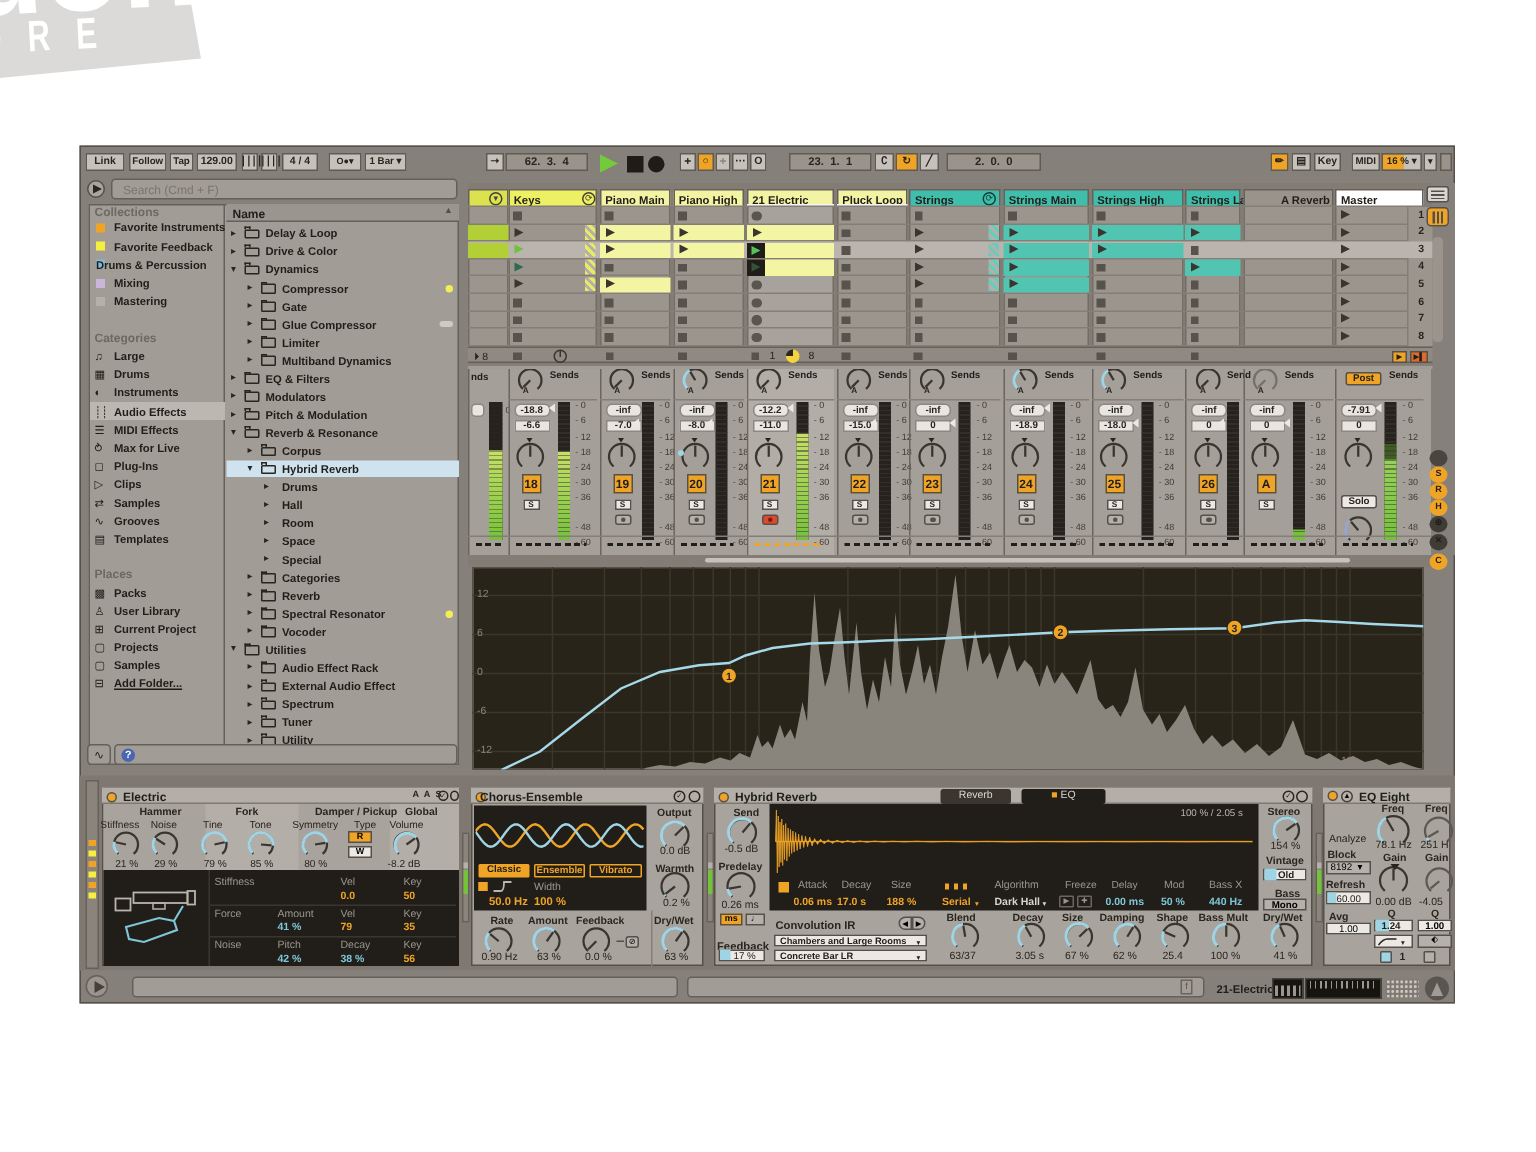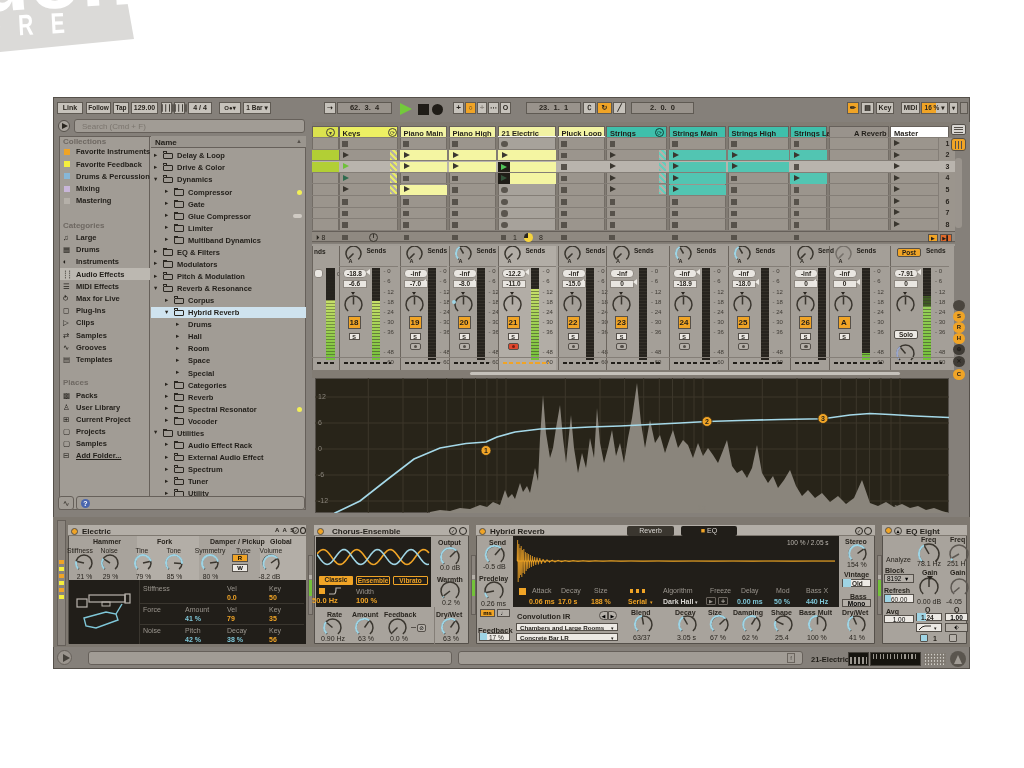--- a/index.html
+++ b/index.html
@@ -48,21 +48,21 @@
 <div class="ab" style="left:74px;top:119px;width:231px;height:14px;background:#a19c95;border:1px solid #66605a;border-radius:3px;"></div>
 <div class="ab" style="left:82px;top:122px;font-size:8px;color:#7b756e;white-space:nowrap;">Search (Cmd + F)</div>
 <div class="ab" style="left:59px;top:136px;width:247px;height:374px;background:#a19c95;border:1px solid #66605a;"></div>
 <div class="ab" style="left:59px;top:136px;width:91px;height:374px;border-right:1px solid #66605a;"></div>
 <div class="ab b" style="left:63px;top:136.5px;font-size:8px;color:#6e6862;">Collections</div>
 <div class="ab" style="left:64px;top:148.5px;width:6px;height:6px;background:#f0a426;"></div>
 <div class="ab" style="left:76px;top:147px;font-size:7.5px;color:#211e19;white-space:nowrap;font-weight:bold;">Favorite Instruments</div>
 <div class="ab" style="left:64px;top:161.0px;width:6px;height:6px;background:#f5ef3d;"></div>
 <div class="ab" style="left:76px;top:159.5px;font-size:7.5px;color:#211e19;white-space:nowrap;font-weight:bold;">Favorite Feedback</div>
 <div class="ab" style="left:64px;top:173.0px;width:6px;height:6px;background:#87b7d7;"></div>
-<div class="ab" style="left:76px;top:171.5px;font-size:7.5px;color:#211e19;white-space:nowrap;font-weight:bold;">Drums &amp; Percussion</div>
+<div class="ab" style="left:64px;top:171.5px;font-size:7.5px;color:#211e19;white-space:nowrap;font-weight:bold;">Drums &amp; Percussion</div>
 <div class="ab" style="left:64px;top:185.5px;width:6px;height:6px;background:#c9b6da;"></div>
 <div class="ab" style="left:76px;top:184px;font-size:7.5px;color:#211e19;white-space:nowrap;font-weight:bold;">Mixing</div>
 <div class="ab" style="left:64px;top:197.8px;width:6px;height:6px;background:#b5b0a9;"></div>
 <div class="ab" style="left:76px;top:196.3px;font-size:7.5px;color:#211e19;white-space:nowrap;font-weight:bold;">Mastering</div>
 <div class="ab b" style="left:63px;top:220.5px;font-size:8px;color:#6e6862;">Categories</div>
 <div class="ab" style="left:63px;top:232.5px;font-size:7.5px;color:#211e19;white-space:nowrap;">♫</div>
 <div class="ab" style="left:76px;top:232.5px;font-size:7.5px;color:#211e19;white-space:nowrap;font-weight:bold;">Large</div>
 <div class="ab" style="left:63px;top:244.8px;font-size:7.5px;color:#211e19;white-space:nowrap;">▦</div>
 <div class="ab" style="left:76px;top:244.8px;font-size:7.5px;color:#211e19;white-space:nowrap;font-weight:bold;">Drums</div>
 <div class="ab" style="left:63px;top:257.2px;font-size:7.5px;color:#211e19;white-space:nowrap;">◐</div>
@@ -929,37 +929,37 @@
 <div class="ab" style="left:308.5px;top:575px;width:3px;height:4px;background:#b5b0a9;"></div>
 <div class="ab" style="left:470.5px;top:555px;width:5px;height:60px;background:#8a847d;border:1px solid #66605a;"></div>
 <div class="ab" style="left:471.5px;top:580px;width:3px;height:16px;background:#74c23a;"></div>
 <div class="ab" style="left:471.5px;top:575px;width:3px;height:4px;background:#b5b0a9;"></div>
 <div class="ab" style="left:876.5px;top:555px;width:5px;height:60px;background:#8a847d;border:1px solid #66605a;"></div>
 <div class="ab" style="left:877.5px;top:580px;width:3px;height:16px;background:#74c23a;"></div>
 <div class="ab" style="left:877.5px;top:575px;width:3px;height:4px;background:#b5b0a9;"></div>
 <div class="ab" style="left:314px;top:525px;width:155px;height:119px;background:#a8a39c;border:1px solid #55504a;border-radius:2px 2px 0 0;"></div>
 <div class="ab" style="left:314px;top:525px;width:155px;height:11px;background:#b3aea7;border-bottom:1px solid #7e7870;"></div>
 <div class="ab" style="left:317px;top:527.5px;width:7px;height:7px;background:#f0a426;border:1px solid #55504a;border-radius:50%;"></div>
-<div class="ab" style="left:332px;top:527px;font-size:8px;color:#211e19;white-space:nowrap;font-weight:bold;">Chorus-Ensemble</div>
+<div class="ab" style="left:320px;top:527px;font-size:8px;color:#211e19;white-space:nowrap;font-weight:bold;">Chorus-Ensemble</div>
 <div class="ab" style="left:449px;top:526.5px;width:8px;height:8px;border:1px solid #29251f;border-radius:50%;font-size:5px;text-align:center;line-height:7px;color:#29251f;">✓</div>
 <div class="ab" style="left:459px;top:526.5px;width:8px;height:8px;border:1px solid #29251f;border-radius:50%;"></div>
 <div class="ab" style="left:316px;top:537px;width:115px;height:70px;background:#211e19;"></div>
 <svg class="ab" style="left:317px;top:543px;" width="114" height="28" viewBox="0 0 114 28">
 <path d="M 0.0 11.08 L 2.0 8.75 L 4.0 7.15 L 6.0 6.51 L 8.0 6.90 L 10.0 8.29 L 12.0 10.46 L 14.0 13.13 L 16.0 15.92 L 18.0 18.45 L 20.0 20.35 L 22.0 21.37 L 24.0 21.37 L 26.0 20.34 L 28.0 18.43 L 30.0 15.90 L 32.0 13.11 L 34.0 10.45 L 36.0 8.27 L 38.0 6.90 L 40.0 6.51 L 42.0 7.16 L 44.0 8.77 L 46.0 11.10 L 48.0 13.83 L 50.0 16.59 L 52.0 18.99 L 54.0 20.70 L 56.0 21.47 L 58.0 21.20 L 60.0 19.93 L 62.0 17.84 L 64.0 15.21 L 66.0 12.42 L 68.0 9.84 L 70.0 7.84 L 72.0 6.70 L 74.0 6.58 L 76.0 7.48 L 78.0 9.29 L 80.0 11.76 L 82.0 14.54 L 84.0 17.24 L 86.0 19.49 L 88.0 20.98 L 90.0 21.50 L 92.0 20.97 L 94.0 19.48 L 96.0 17.22 L 98.0 14.52 L 100.0 11.74 L 102.0 9.28 L 104.0 7.47 L 106.0 6.57 L 108.0 6.71 L 110.0 7.86 L 112.0 9.86" fill="none" stroke="#f0a426" stroke-width="1.6"></path>
 <path d="M 0.0 11.49 L 2.0 14.25 L 4.0 16.98 L 6.0 19.29 L 8.0 20.87 L 10.0 21.49 L 12.0 21.07 L 14.0 19.67 L 16.0 17.48 L 18.0 14.80 L 20.0 12.01 L 22.0 9.50 L 24.0 7.62 L 26.0 6.62 L 28.0 6.65 L 30.0 7.70 L 32.0 9.62 L 34.0 12.16 L 36.0 14.95 L 38.0 17.61 L 40.0 19.77 L 42.0 21.12 L 44.0 21.49 L 46.0 20.81 L 48.0 19.19 L 50.0 16.84 L 52.0 14.10 L 54.0 11.35 L 56.0 8.96 L 58.0 7.28 L 60.0 6.53 L 62.0 6.82 L 64.0 8.11 L 66.0 10.21 L 68.0 12.85 L 70.0 15.64 L 72.0 18.21 L 74.0 20.19 L 76.0 21.31 L 78.0 21.41 L 80.0 20.49 L 82.0 18.66 L 84.0 16.18 L 86.0 13.40 L 88.0 10.70 L 90.0 8.46 L 92.0 6.99 L 94.0 6.50 L 96.0 7.05 L 98.0 8.57 L 100.0 10.84 L 102.0 13.55 L 104.0 16.32 L 106.0 18.77 L 108.0 20.56 L 110.0 21.44 L 112.0 21.28" fill="none" stroke="#9fd4e4" stroke-width="1.6"></path>
 </svg>
 <div class="ab" style="left:319px;top:576px;width:34px;height:9px;background:#f0a426;border-radius:1px;font-size:6.5px;font-weight:bold;text-align:center;line-height:8px;color:#211e19;">Classic</div>
 <div class="ab" style="left:356px;top:576px;width:34px;height:9px;border:1px solid #f0a426;border-radius:1px;font-size:6.5px;font-weight:bold;text-align:center;line-height:7px;color:#f0a426;">Ensemble</div>
 <div class="ab" style="left:393px;top:576px;width:35px;height:9px;border:1px solid #f0a426;border-radius:1px;font-size:6.5px;font-weight:bold;text-align:center;line-height:7px;color:#f0a426;">Vibrato</div>
 <div class="ab" style="left:319px;top:588px;width:6px;height:6px;border:1px solid #f0a426;background:#f0a426;"></div>
 <svg class="ab" style="left:328px;top:587px;" width="14" height="8">
     <path d="M1 7 L6 7 Q8 7 8 1 L13 1" stroke="#b9b4ad" fill="none" stroke-width="1.2"></path>
   </svg>
 <div class="ab" style="left:356px;top:587.5px;font-size:7px;color:#9a958e;white-space:nowrap;">Width</div>
-<div class="ab" style="left:312px;top:596px;font-size:7.5px;color:#f0a426;white-space:nowrap;font-weight:bold;">50.0 Hz</div>
+<div class="ab" style="left:326px;top:596px;font-size:7.5px;color:#f0a426;white-space:nowrap;font-weight:bold;">50.0 Hz</div>
 <div class="ab" style="left:356px;top:596px;font-size:7.5px;color:#f0a426;white-space:nowrap;font-weight:bold;">100 %</div>
 <div class="ab" style="left:327px;top:611px;font-size:7px;color:#29251f;white-space:nowrap;font-weight:bold;">Rate</div>
 <svg class="ab" style="left:321.5px;top:616.5px;" width="21.0" height="21.0">
     <path d="M 5.1 17.0 A 8.5 8.5 0 1 1 15.9 17.0" fill="none" stroke="#3a362f" stroke-width="1.5"></path>
     <path d="M 4.5 16.5 A 8.5 8.5 0 0 1 4.0 5.0" fill="none" stroke="#9fd4e4" stroke-width="2"></path>
     <line x1="10.5" y1="10.5" x2="4.8" y2="5.7" stroke="#3a362f" stroke-width="1.5"></line>
   </svg>
 <div class="ab" style="left:321px;top:634.5px;font-size:7px;color:#29251f;white-space:nowrap;">0.90 Hz</div>
 <div class="ab" style="left:352px;top:611px;font-size:7px;color:#29251f;white-space:nowrap;font-weight:bold;">Amount</div>
 <svg class="ab" style="left:353.5px;top:616.5px;" width="21.0" height="21.0">

